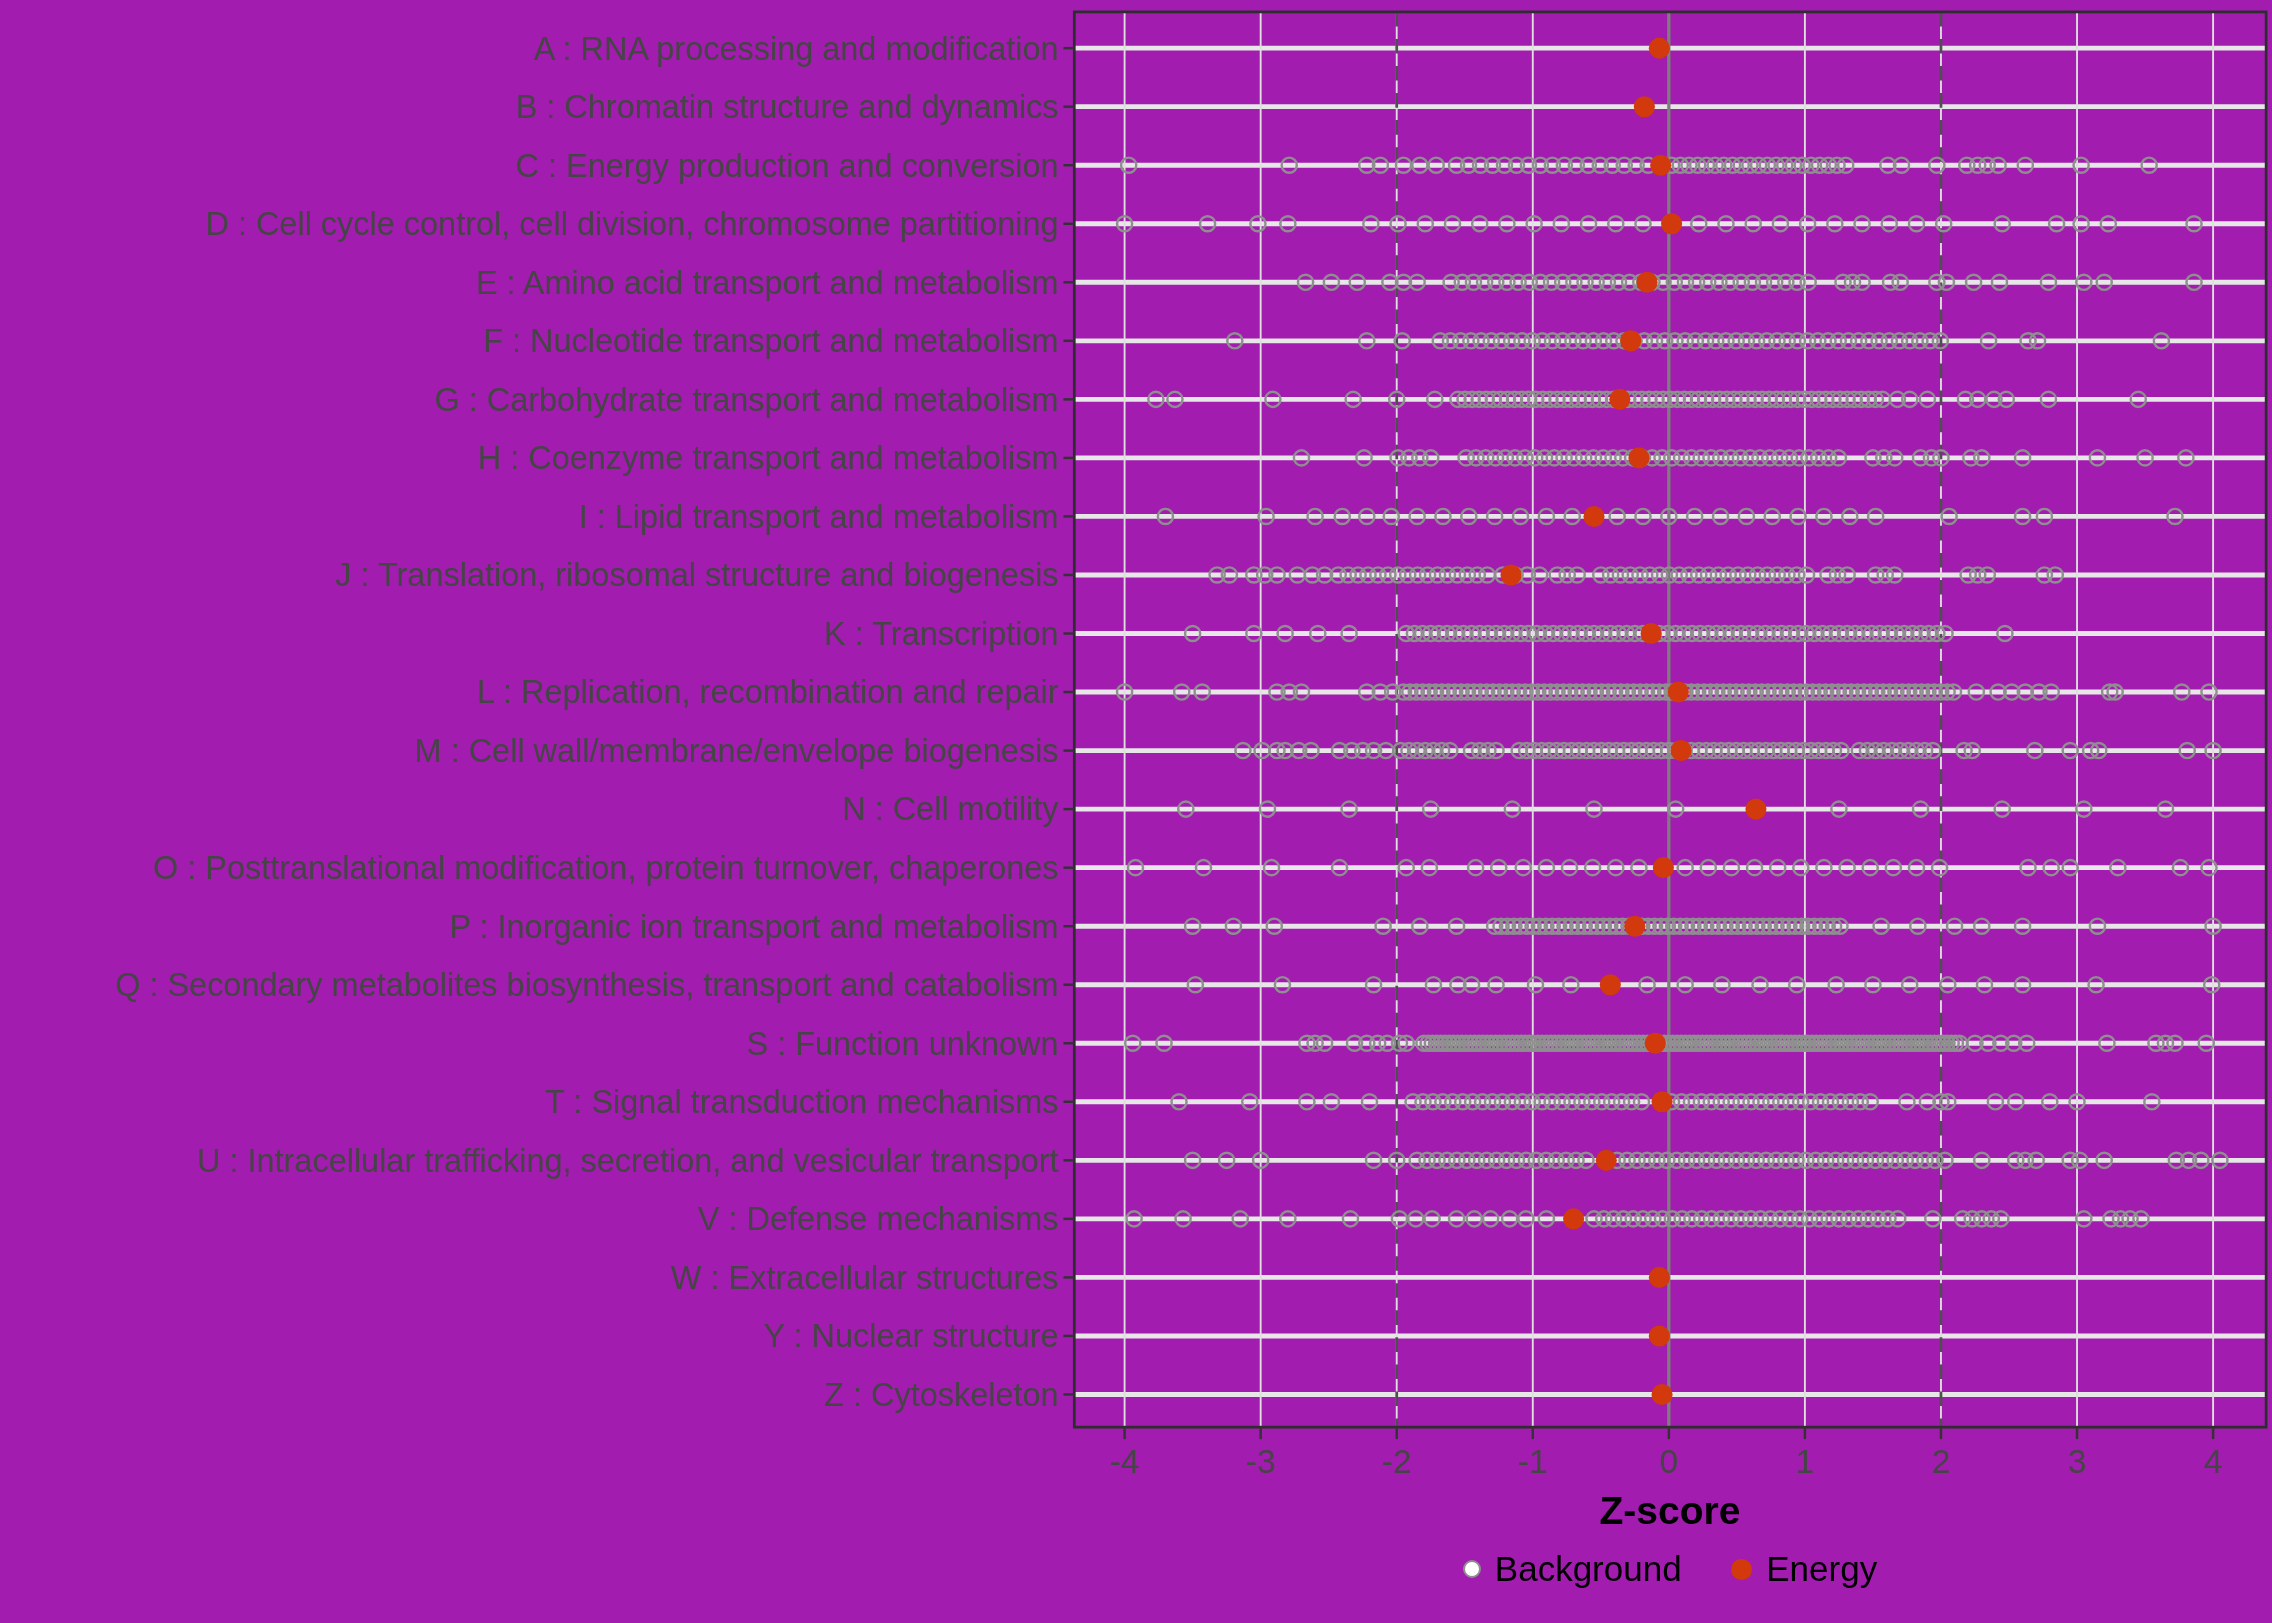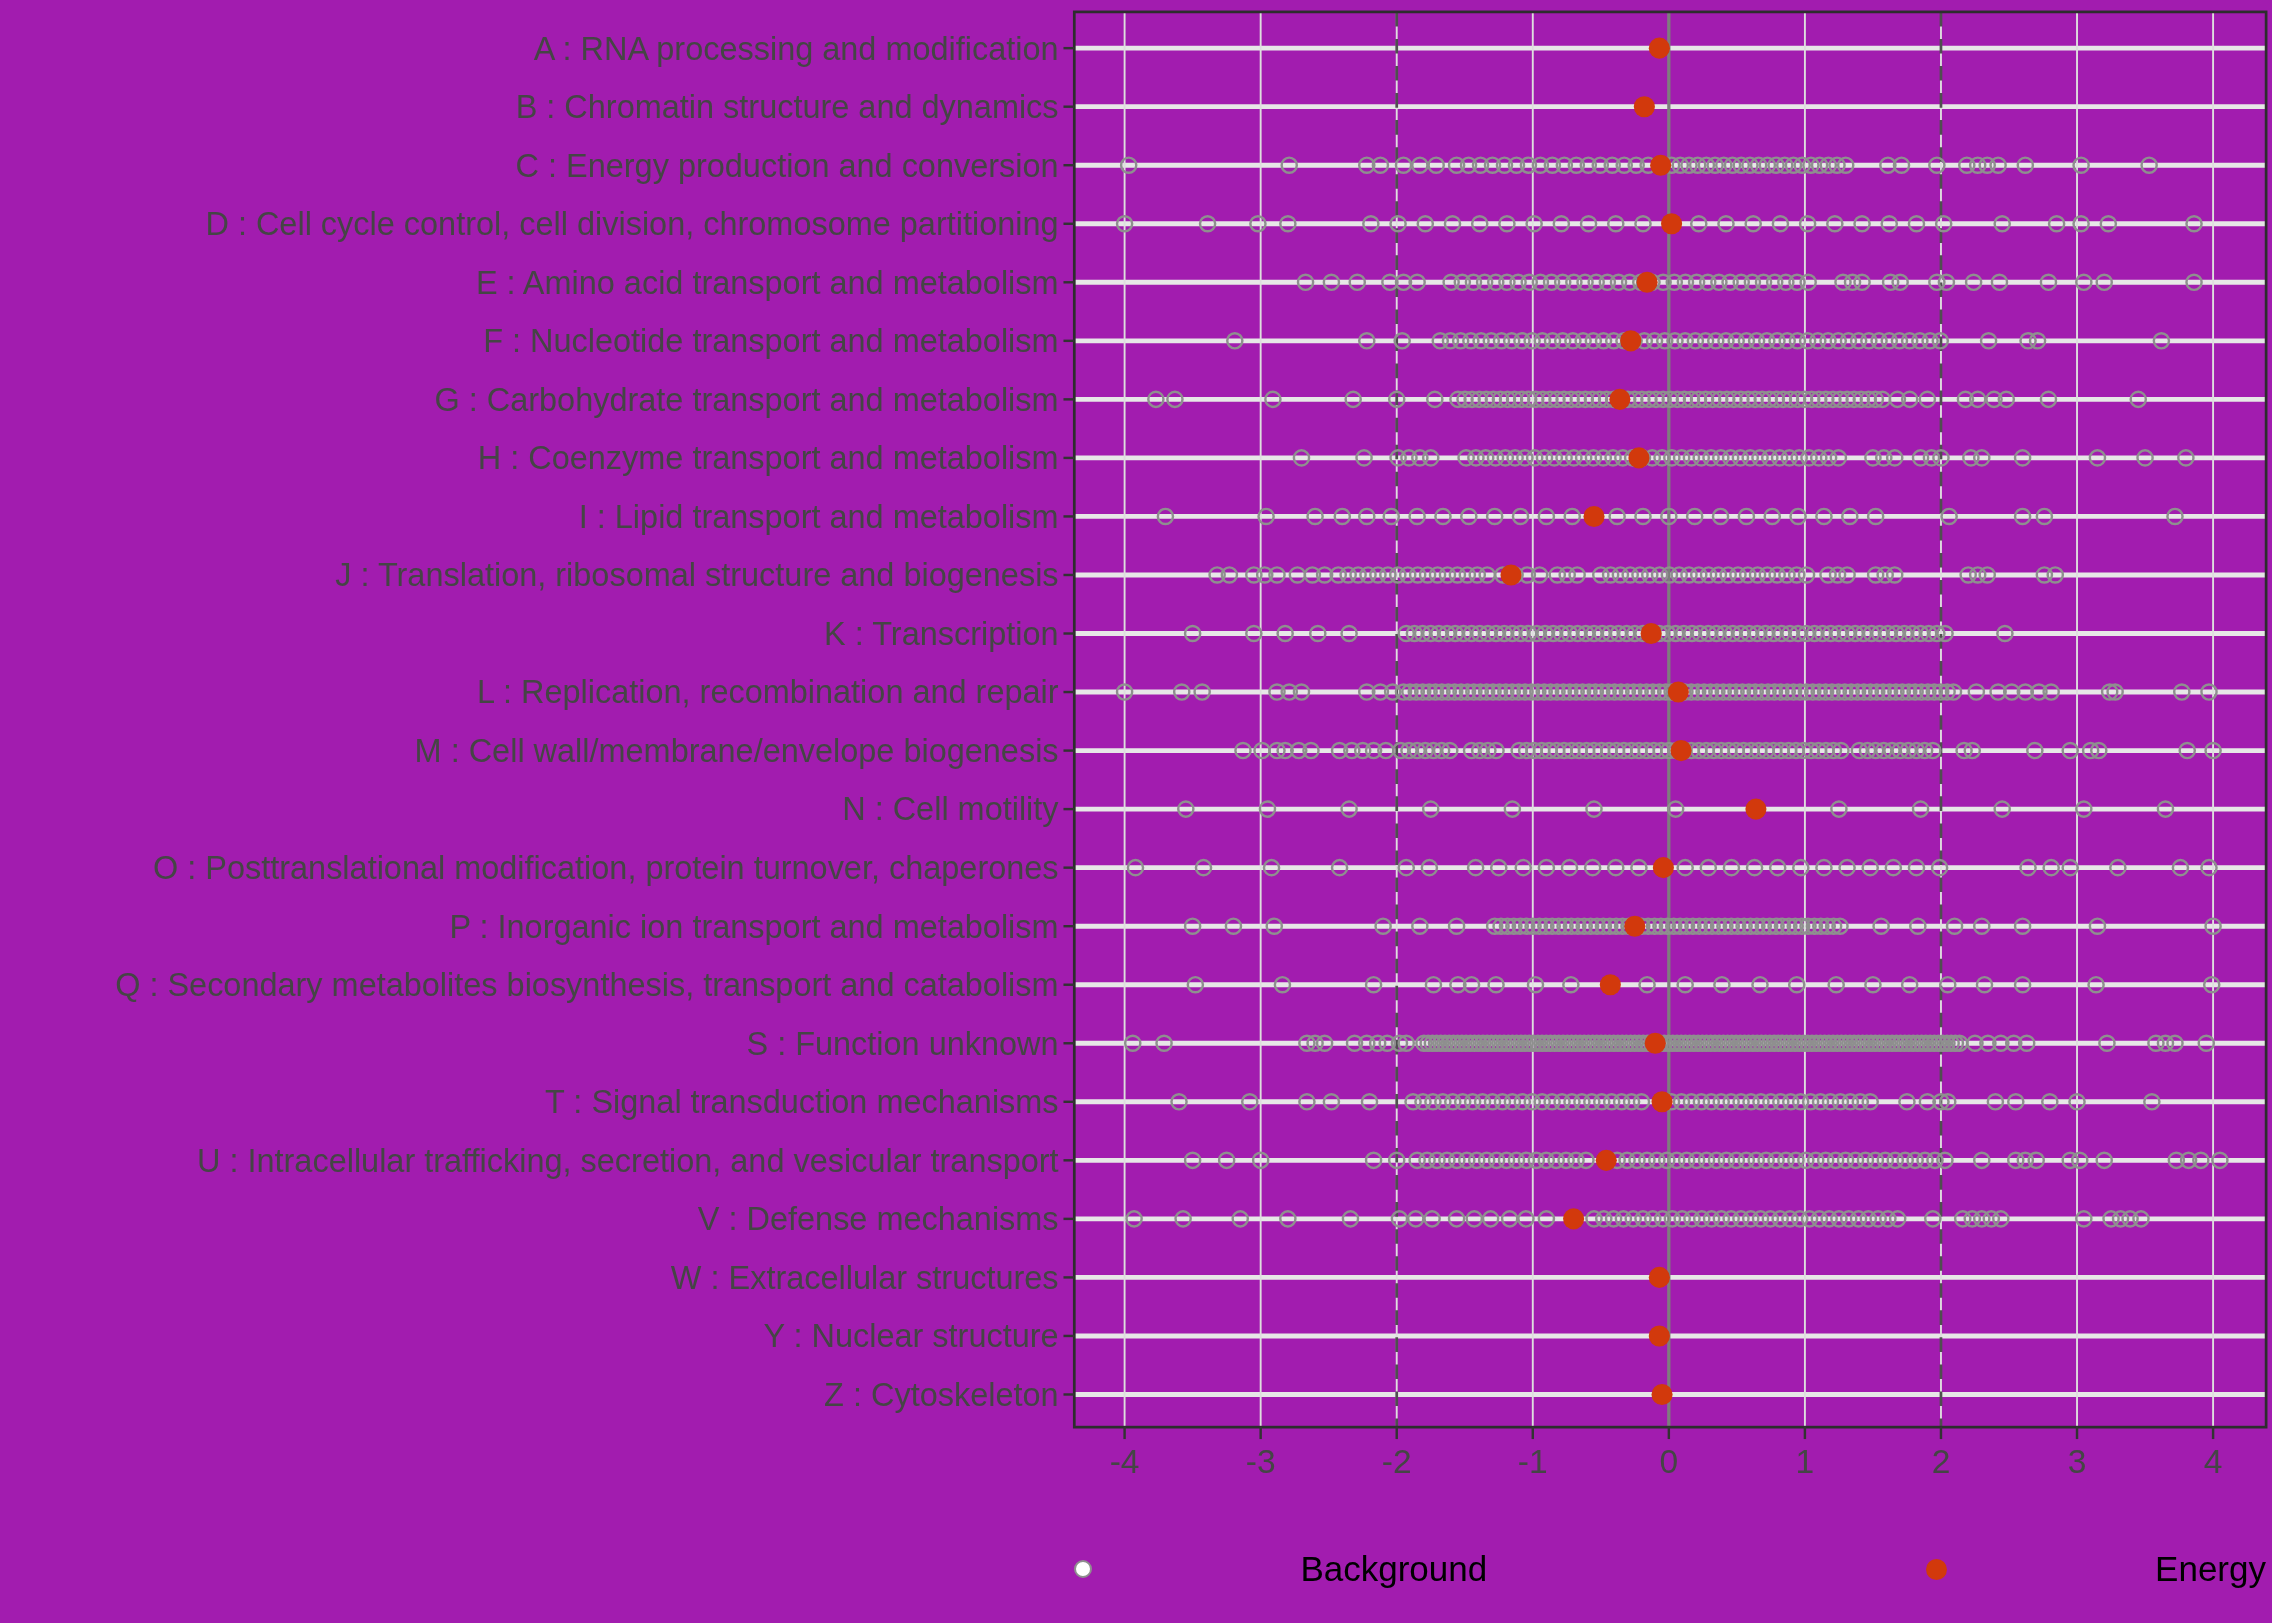--- a/index.html
+++ b/index.html
@@ -2,21 +2,21 @@
 <html style="font-size:8.7px"><head>
 <meta charset="utf-8">
 <style>
   html,body{margin:0;padding:0;background:#ffffff;}
   .figure{position:relative;width:2273px;height:1623px;background:#a21caf;
           font-family:"Liberation Sans", sans-serif;overflow:hidden;}
   #plot-svg{position:absolute;left:0;top:0;}
   .xlabel{position:absolute;left:1074px;top:1489px;width:1192px;text-align:center;
           font-size:39px;font-weight:bold;color:#000;}
   .legend{position:absolute;left:1074px;top:1549px;width:1192px;display:flex;
-          justify-content:space-between;align-items:center;gap:14px;font-size:35px;color:#000;}
+          justify-content:center;align-items:center;gap:14px;font-size:35px;color:#000;}
   .legend-swatch-open{width:14px;height:14px;border:2.2px solid #8f8f8f;border-radius:50%;
           background:#fff;flex:0 0 auto;}
   .legend-swatch-filled{width:21px;height:21px;border-radius:50%;background:#d2390c;flex:0 0 auto;}
   .legend-gap{width:21.6px;flex:0 0 auto;}
 </style>
 </head>
 <body>
 
 <div class="figure">
   <svg id="plot-svg" width="2273" height="1623" viewBox="0 0 4200 3000">
@@ -1303,20 +1303,21 @@
         <line x1="3335.5" x2="3335.5" y1="2638" y2="2660" stroke="#333333" stroke-width="4.5"></line>
         <text x="3335.5" y="2722" text-anchor="middle" font-size="62" fill="#454545">1</text>
         <line x1="3587" x2="3587" y1="2638" y2="2660" stroke="#333333" stroke-width="4.5"></line>
         <text x="3587" y="2722" text-anchor="middle" font-size="62" fill="#454545">2</text>
         <line x1="3838.5" x2="3838.5" y1="2638" y2="2660" stroke="#333333" stroke-width="4.5"></line>
         <text x="3838.5" y="2722" text-anchor="middle" font-size="62" fill="#454545">3</text>
         <line x1="4090" x2="4090" y1="2638" y2="2660" stroke="#333333" stroke-width="4.5"></line>
         <text x="4090" y="2722" text-anchor="middle" font-size="62" fill="#454545">4</text>
       </g>
     </svg>
+  <div class="xlabel">Z-score</div>
   <div class="legend">
     <span class="legend-swatch-open"></span>
     <span>Background</span>
     <span class="legend-gap"></span>
     <span class="legend-swatch-filled"></span>
     <span>Energy</span>
   </div>
 </div>
 
 

